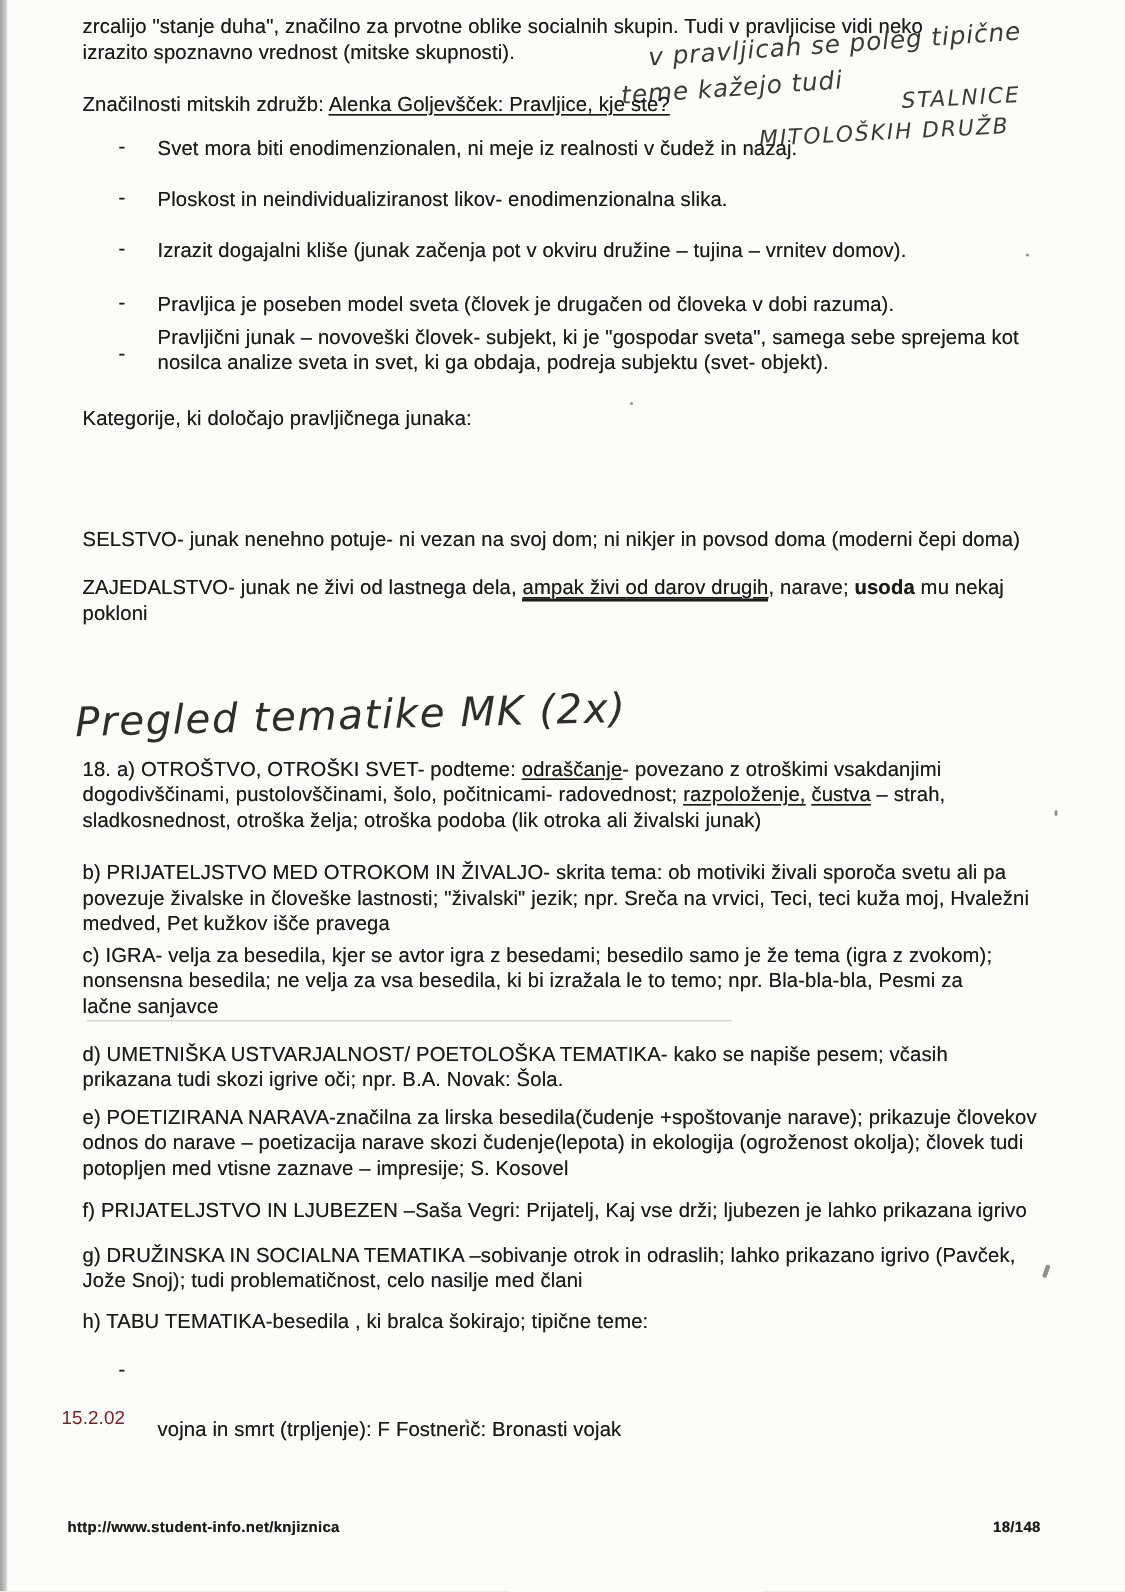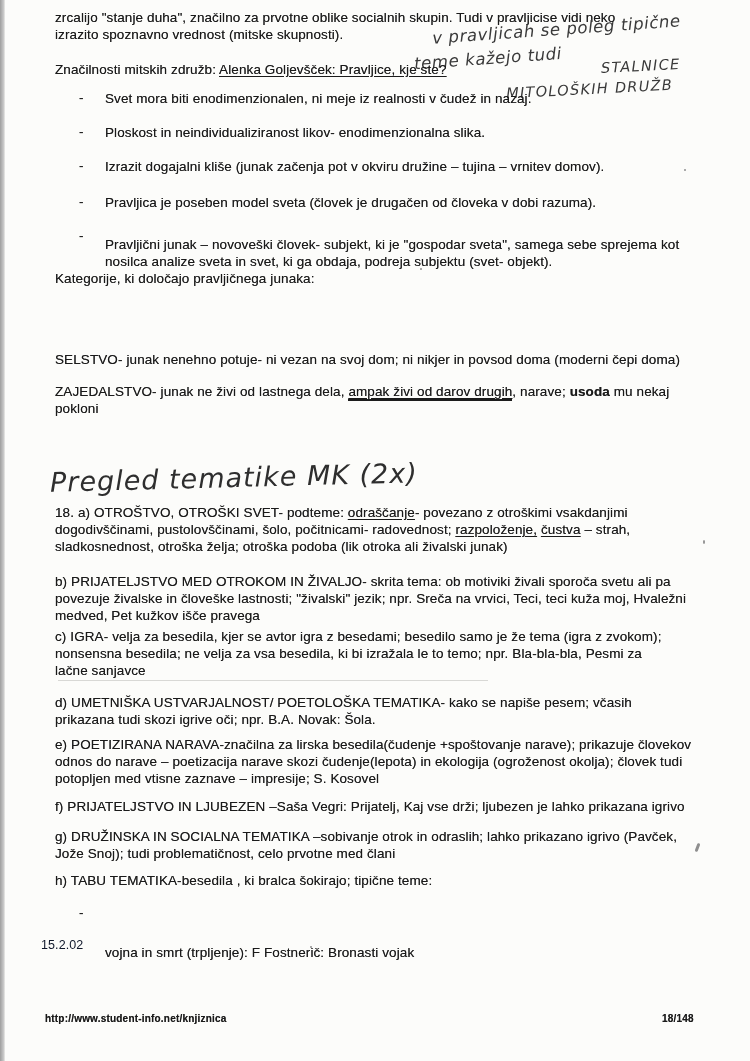--- a/index.html
+++ b/index.html
@@ -22,21 +22,21 @@
   .u-heavy { border-bottom:2.6px solid #1c1c1c; text-decoration:underline; text-underline-offset:2px; }
   .b { font-weight:bold; }
   .hw {
     position:absolute; font-family:"DejaVu Sans", sans-serif; font-style:italic;
     color:#3a3a3a; white-space:nowrap;
   }
   .hw-note { font-size:16.5px; letter-spacing:0.6px; }
   .hw-caps { font-size:14.5px; letter-spacing:1.3px; }
   .hw-title { font-size:27px; letter-spacing:1px; color:#2e2e2e; }
   .divider { position:absolute; border-top:1px solid #d8d8d5; height:0; }
-  .faint { color:#0f172a; text-shadow:none; }
+  .faint { color:#7f1d1d; text-shadow:none; }
   .footer-text { font-weight:bold; font-size:10px; letter-spacing:0.2px; }
   .speck { position:absolute; background:#8f8f8f; border-radius:50%; }
 </style>
 </head>
 <body>
 
 <div class="page">
   <div class="edge-strip"></div>
 
   <div class="t" style="left:55px; top:9px; width:585px;">zrcalijo "stanje duha", značilno za prvotne oblike socialnih skupin. Tudi v pravljicise vidi neko izrazito spoznavno vrednost (mitske skupnosti).</div>
@@ -54,21 +54,21 @@
   <div class="dash" style="left:79px; top:124px;">-</div>
   <div class="t" style="left:105px; top:124px; width:600px;">Ploskost in neindividualiziranost likov- enodimenzionalna slika.</div>
 
   <div class="dash" style="left:79px; top:158px;">-</div>
   <div class="t" style="left:105px; top:158px; width:600px;">Izrazit dogajalni kliše (junak začenja pot v okviru družine – tujina – vrnitev domov).</div>
 
   <div class="dash" style="left:79px; top:194px;">-</div>
   <div class="t" style="left:105px; top:194px; width:600px;">Pravljica je poseben model sveta (človek je drugačen od človeka v dobi razuma).</div>
 
   <div class="dash" style="left:79px; top:228px;">-</div>
-  <div class="t" style="left:105px; top:236px; width:600px;">Pravljični junak – novoveški človek- subjekt, ki je "gospodar sveta", samega sebe sprejema kot nosilca analize sveta in svet, ki ga obdaja, podreja subjektu (svet- objekt).</div>
+  <div class="t" style="left:105px; top:216px; width:600px;">Pravljični junak – novoveški človek- subjekt, ki je "gospodar sveta", samega sebe sprejema kot nosilca analize sveta in svet, ki ga obdaja, podreja subjektu (svet- objekt).</div>
 
   <div class="t" style="left:55px; top:270px; width:600px;">Kategorije, ki določajo pravljičnega junaka:</div>
 
 
   <div class="t" style="left:55px; top:383px; width:630px;"><span>ZAJEDALSTVO- junak ne živi od lastnega dela, </span><span class="u-heavy">ampak živi od darov drugih</span><span>, narave; </span><span class="b">usoda</span><span> mu nekaj pokloni</span></div>
 
   <div class="t" style="left:55px; top:351px; width:640px;">SELSTVO- junak nenehno potuje- ni vezan na svoj dom; ni nikjer in povsod doma (moderni čepi doma)</div>
 
 
   <div class="hw hw-title" style="left:50px; top:462px; transform:rotate(-1.5deg);">Pregled tematike MK (2x)</div>
@@ -80,21 +80,21 @@
   <div class="t" style="left:55px; top:628px; width:620px;">c) IGRA- velja za besedila, kjer se avtor igra z besedami; besedilo samo je že tema (igra z zvokom); nonsensna besedila; ne velja za vsa besedila, ki bi izražala le to temo; npr. Bla-bla-bla, Pesmi za lačne sanjavce</div>
 
   <div class="divider" style="left:58px; top:680px; width:430px;"></div>
 
   <div class="t" style="left:55px; top:694px; width:600px;">d) UMETNIŠKA USTVARJALNOST/ POETOLOŠKA TEMATIKA- kako se napiše pesem; včasih prikazana tudi skozi igrive oči; npr. B.A. Novak: Šola.</div>
 
   <div class="t" style="left:55px; top:736px; width:640px;">e) POETIZIRANA NARAVA-značilna za lirska besedila(čudenje +spoštovanje narave); prikazuje človekov odnos do narave – poetizacija narave skozi čudenje(lepota) in ekologija (ogroženost okolja); človek tudi potopljen med vtisne zaznave – impresije; S. Kosovel</div>
 
   <div class="t" style="left:55px; top:798px; width:650px;">f) PRIJATELJSTVO IN LJUBEZEN –Saša Vegri: Prijatelj, Kaj vse drži; ljubezen je lahko prikazana igrivo</div>
 
-  <div class="t" style="left:55px; top:828px; width:632px;">g) DRUŽINSKA IN SOCIALNA TEMATIKA –sobivanje otrok in odraslih; lahko prikazano igrivo (Pavček, Jože Snoj); tudi problematičnost, celo prvotne med člani</div>
+  <div class="t" style="left:55px; top:828px; width:632px;">g) DRUŽINSKA IN SOCIALNA TEMATIKA –sobivanje otrok in odraslih; lahko prikazano igrivo (Pavček, Jože Snoj); tudi problematičnost, celo nasilje med člani</div>
 
   <div class="t" style="left:55px; top:872px; width:600px;">h) TABU TEMATIKA-besedila , ki bralca šokirajo; tipične teme:</div>
 
   <div class="dash" style="left:79px; top:905px;">-</div>
   <div class="t" style="left:105px; top:944px; width:600px;">vojna in smrt (trpljenje): F Fostnerič: Bronasti vojak</div>
 
   <div class="t faint" style="left:41px; top:937px; font-size:12.5px;">15.2.02</div>
 
   <div class="t footer-text" style="left:45px; top:1010px;">http://www.student-info.net/knjiznica</div>
   <div class="t footer-text" style="left:662px; top:1010px;">18/148</div>

